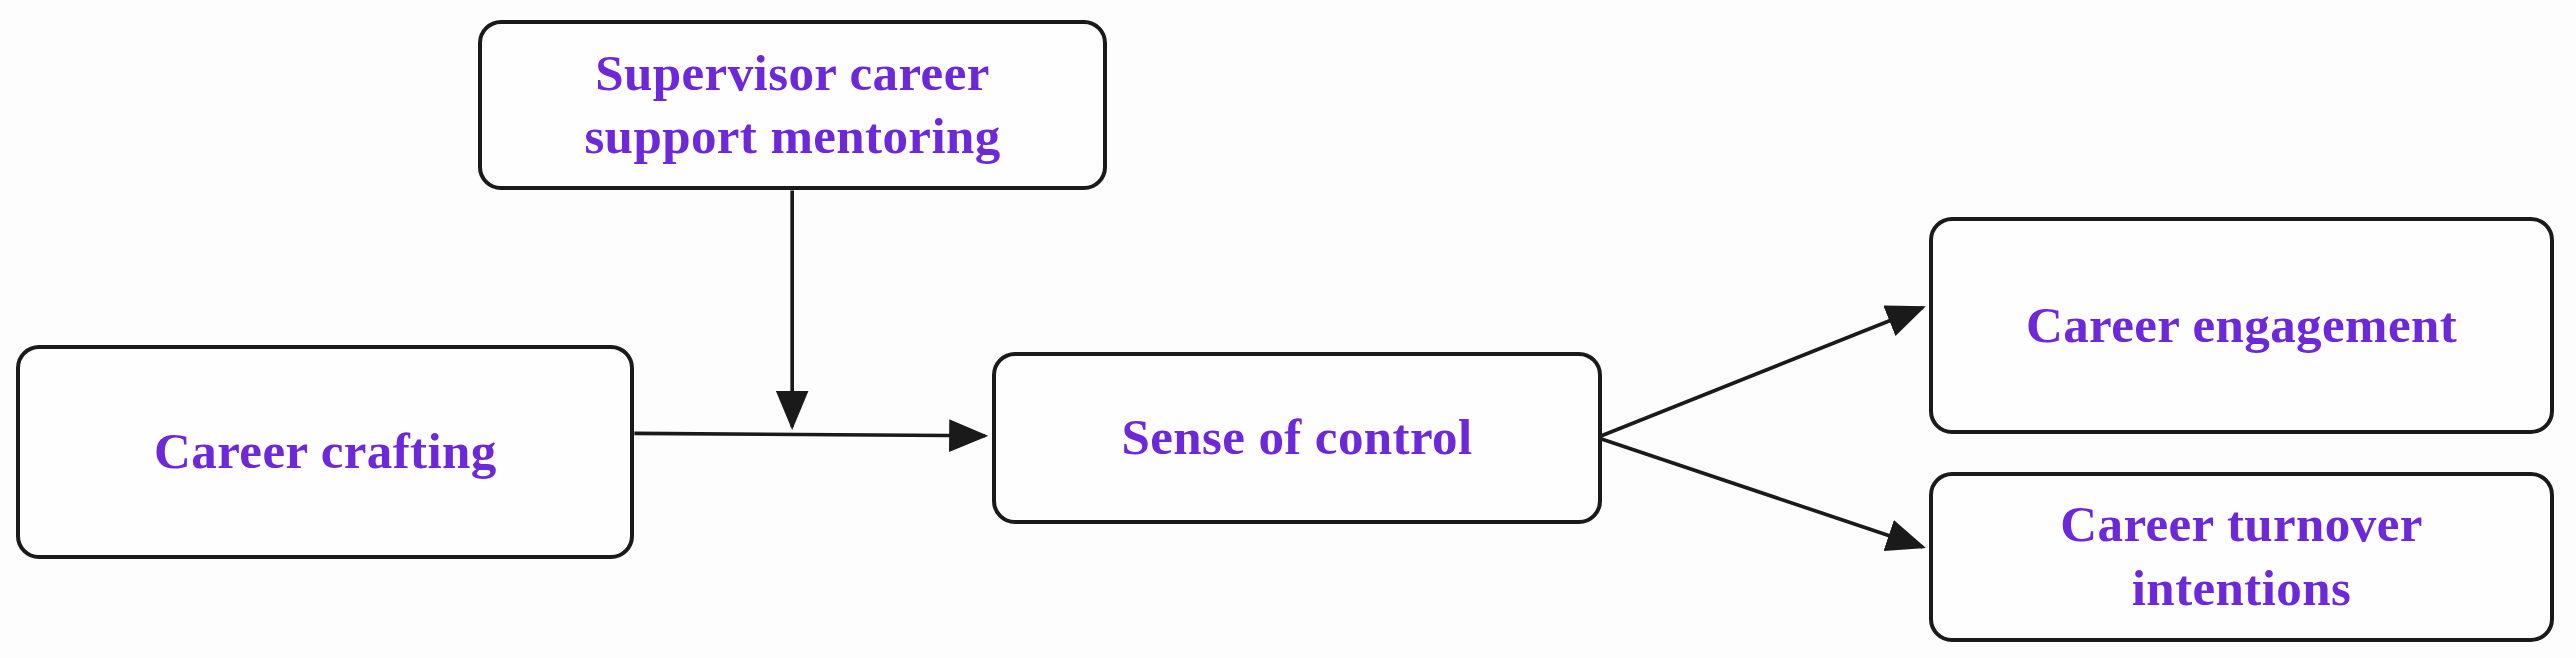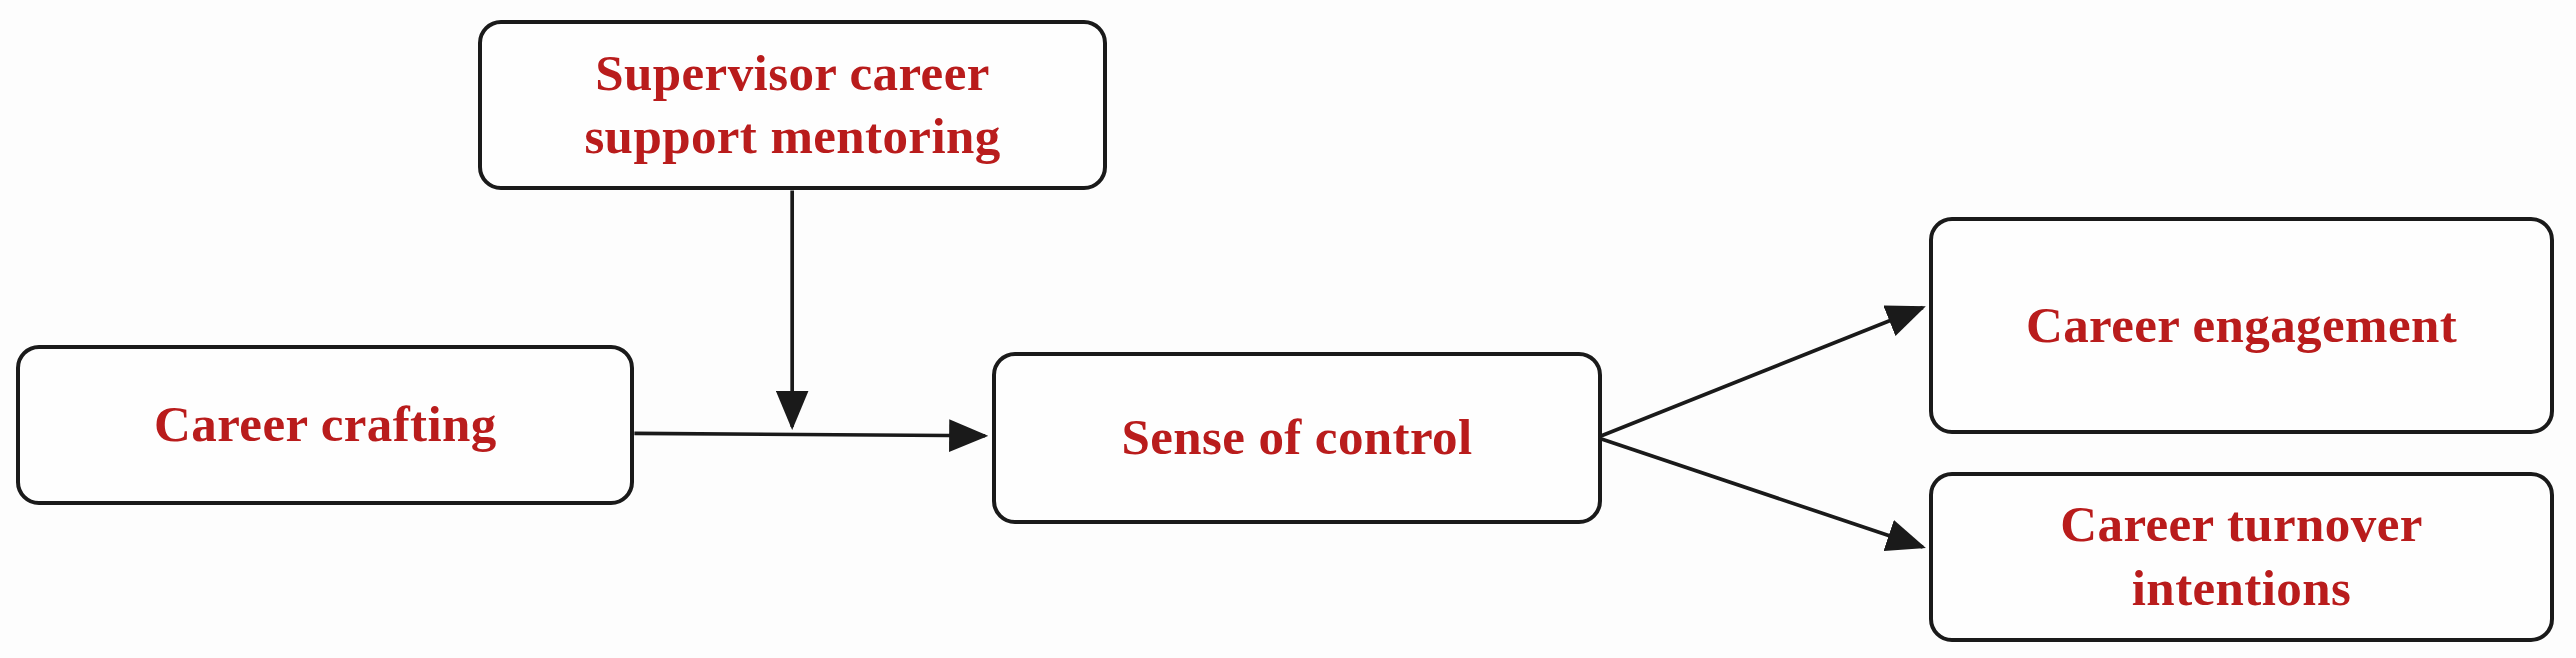--- a/index.html
+++ b/index.html
@@ -30,26 +30,26 @@
     border-radius: 23px;
     display: flex;
     align-items: center;
     justify-content: center;
     text-align: center;
   }
   .node .label {
     font-weight: 700;
     font-size: 51px;
     line-height: 1.25;
-    color: #b91c1c;
+    color: #6d28d9;
     letter-spacing: 0.4px;
   }
   
   #node-supervisor { left: 478px;  top: 20.4px;  width: 629px; height: 170px; padding: 0 65px; }
-  #node-crafting   { left: 16.4px;   top: 345px; width: 618px; height: 160px; padding: 0 61px; }
+  #node-crafting   { left: 16.4px;   top: 345px; width: 618px; height: 214px; padding: 0 61px; }
   #node-sense      { left: 992px; top: 352px; width: 610px; height: 172px; padding: 0 37px; }
   #node-engagement { left: 1929px; top: 217px; width: 625px; height: 217px; padding: 0 61px; }
   #node-turnover   { left: 1929px; top: 472px; width: 625px; height: 170px; padding: 0 48px; text-align: center; }
   .edge {
     stroke: #1a1a1a;
     stroke-width: 4.5;
     fill: none;
   }
 </style>
 </head>

